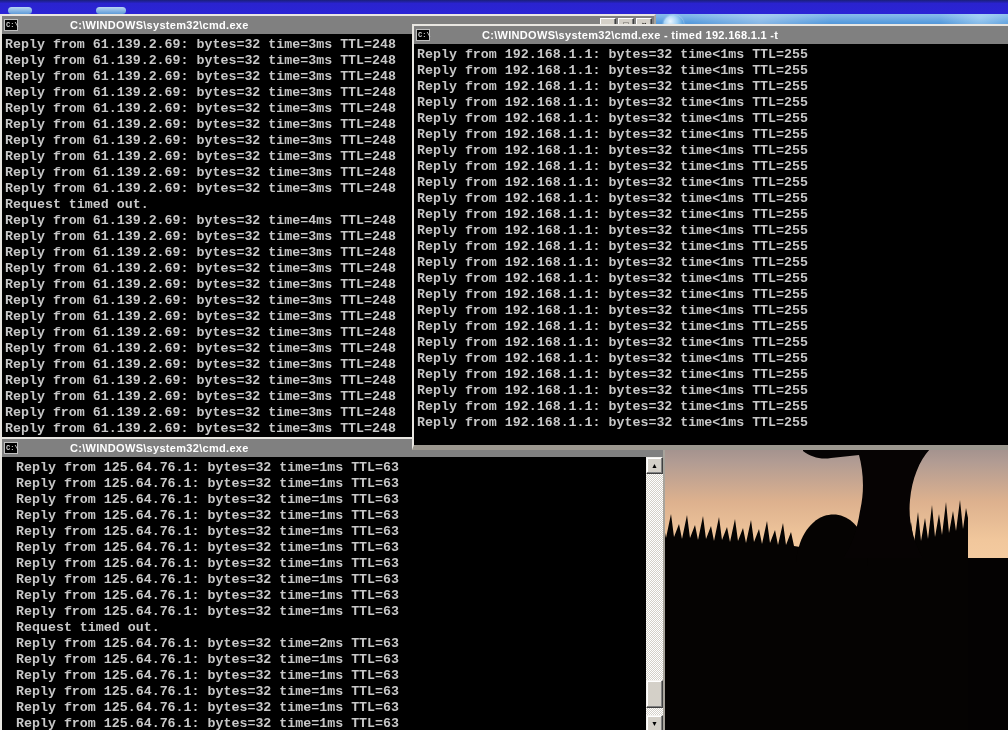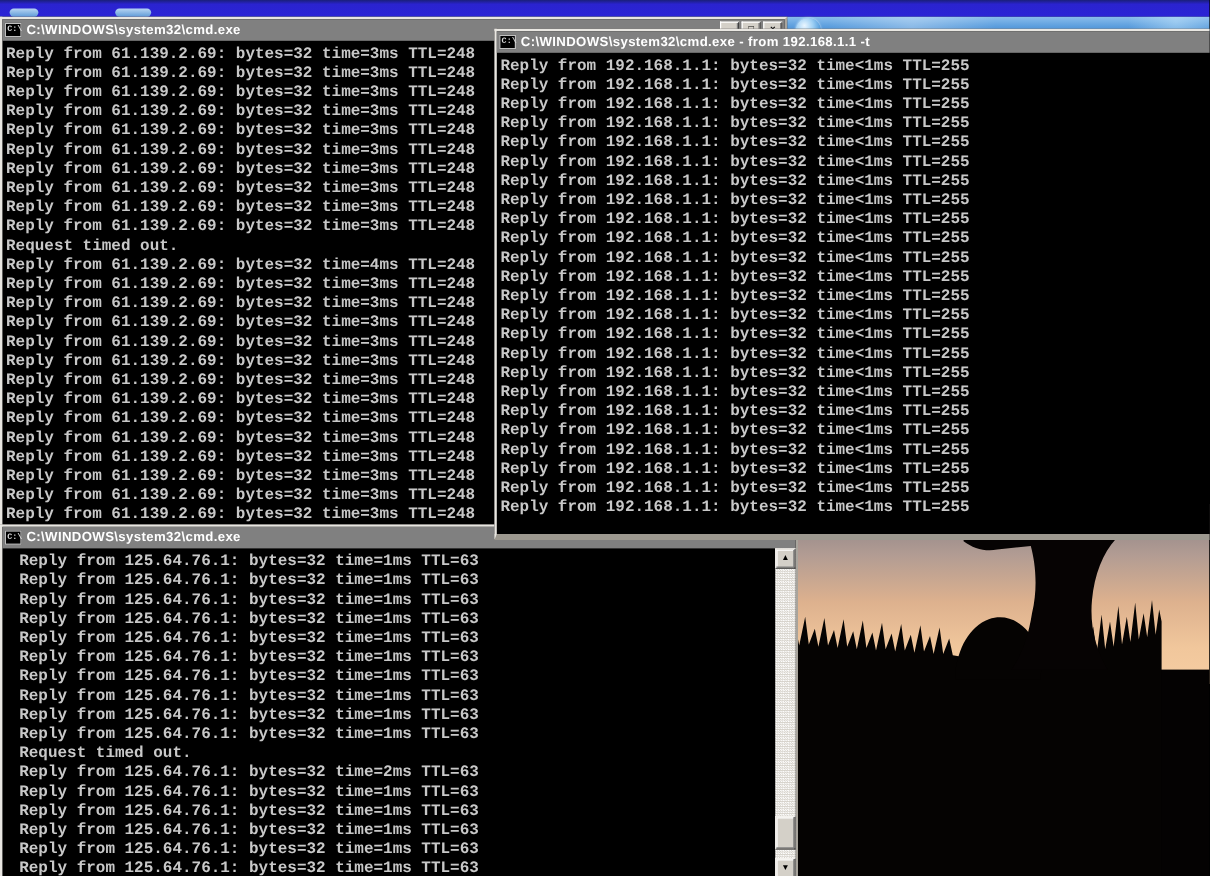--- a/index.html
+++ b/index.html
@@ -39,21 +39,21 @@
   .win-bottomleft{ left: 0;    top: 437px; width: 665px; height: 295px; z-index: 3; }
   .win-topright  { left: 412px; top: 24px; width: 600px; height: 426px; z-index: 4;
                    border-bottom-width: 5px; }
 
   .titlebar { height: 18px; background: #808080; display: flex; align-items: center;
       padding: 0 2px; overflow: hidden; }
   .cmd-icon { width: 14px; height: 12px; background: #000; border: 1px solid #c0c0c0;
       color: #d8d8d8; font-family: "Liberation Mono", monospace; font-size: 7px; font-weight: bold;
       line-height: 10px; text-align: left; padding-left: 1px; margin-right: 4px; flex: 0 0 auto; }
   .title-text { color: #fff; font-size: 11px; font-weight: bold; white-space: nowrap;
-      letter-spacing: 0.3px; flex: 1 1 auto; overflow: hidden; }
+      letter-spacing: 0.3px; flex: 1 1 auto; overflow: hidden; margin-left: 48px; }
   .caption-buttons { display: flex; gap: 2px; margin-left: 4px; flex: 0 0 auto; }
   .cap-btn { width: 16px; height: 14px; background: #d4d0c8;
       border: 1px solid; border-color: #fff #404040 #404040 #fff;
       box-shadow: inset -1px -1px 0 #808080;
       color: #000; font-size: 8px; font-weight: bold; line-height: 12px; text-align: center; }
 
   .console { position: relative; font-family: "Liberation Mono", "DejaVu Sans Mono", monospace;
       font-size: 13.3px; font-weight: bold; line-height: 16px; color: #c8c8c8;
       padding: 3px 0 0 3px; white-space: pre; overflow: hidden; }
   .win-topleft .console    { height: 410px; font-family: Liberation Mono, monospace; }
@@ -143,16 +143,16 @@
   <div class="scrollbar">
     <div class="sb-btn sb-up">▲</div>
     <div class="sb-thumb"></div>
     <div class="sb-btn sb-down">▼</div>
   </div>
 </div>
 
 <div class="cmd-window win-topright">
   <div class="titlebar">
     <span class="cmd-icon">C:\</span>
-    <span class="title-text">C:\WINDOWS\system32\cmd.exe - from 192.168.1.1 -t</span>
+    <span class="title-text">C:\WINDOWS\system32\cmd.exe - timed 192.168.1.1 -t</span>
   </div>
   <div class="console"><div class="console-line">Reply from 192.168.1.1: bytes=32 time&lt;1ms TTL=255</div><div class="console-line">Reply from 192.168.1.1: bytes=32 time&lt;1ms TTL=255</div><div class="console-line">Reply from 192.168.1.1: bytes=32 time&lt;1ms TTL=255</div><div class="console-line">Reply from 192.168.1.1: bytes=32 time&lt;1ms TTL=255</div><div class="console-line">Reply from 192.168.1.1: bytes=32 time&lt;1ms TTL=255</div><div class="console-line">Reply from 192.168.1.1: bytes=32 time&lt;1ms TTL=255</div><div class="console-line">Reply from 192.168.1.1: bytes=32 time&lt;1ms TTL=255</div><div class="console-line">Reply from 192.168.1.1: bytes=32 time&lt;1ms TTL=255</div><div class="console-line">Reply from 192.168.1.1: bytes=32 time&lt;1ms TTL=255</div><div class="console-line">Reply from 192.168.1.1: bytes=32 time&lt;1ms TTL=255</div><div class="console-line">Reply from 192.168.1.1: bytes=32 time&lt;1ms TTL=255</div><div class="console-line">Reply from 192.168.1.1: bytes=32 time&lt;1ms TTL=255</div><div class="console-line">Reply from 192.168.1.1: bytes=32 time&lt;1ms TTL=255</div><div class="console-line">Reply from 192.168.1.1: bytes=32 time&lt;1ms TTL=255</div><div class="console-line">Reply from 192.168.1.1: bytes=32 time&lt;1ms TTL=255</div><div class="console-line">Reply from 192.168.1.1: bytes=32 time&lt;1ms TTL=255</div><div class="console-line">Reply from 192.168.1.1: bytes=32 time&lt;1ms TTL=255</div><div class="console-line">Reply from 192.168.1.1: bytes=32 time&lt;1ms TTL=255</div><div class="console-line">Reply from 192.168.1.1: bytes=32 time&lt;1ms TTL=255</div><div class="console-line">Reply from 192.168.1.1: bytes=32 time&lt;1ms TTL=255</div><div class="console-line">Reply from 192.168.1.1: bytes=32 time&lt;1ms TTL=255</div><div class="console-line">Reply from 192.168.1.1: bytes=32 time&lt;1ms TTL=255</div><div class="console-line">Reply from 192.168.1.1: bytes=32 time&lt;1ms TTL=255</div><div class="console-line">Reply from 192.168.1.1: bytes=32 time&lt;1ms TTL=255</div></div>
 </div>
 
 </body></html>

